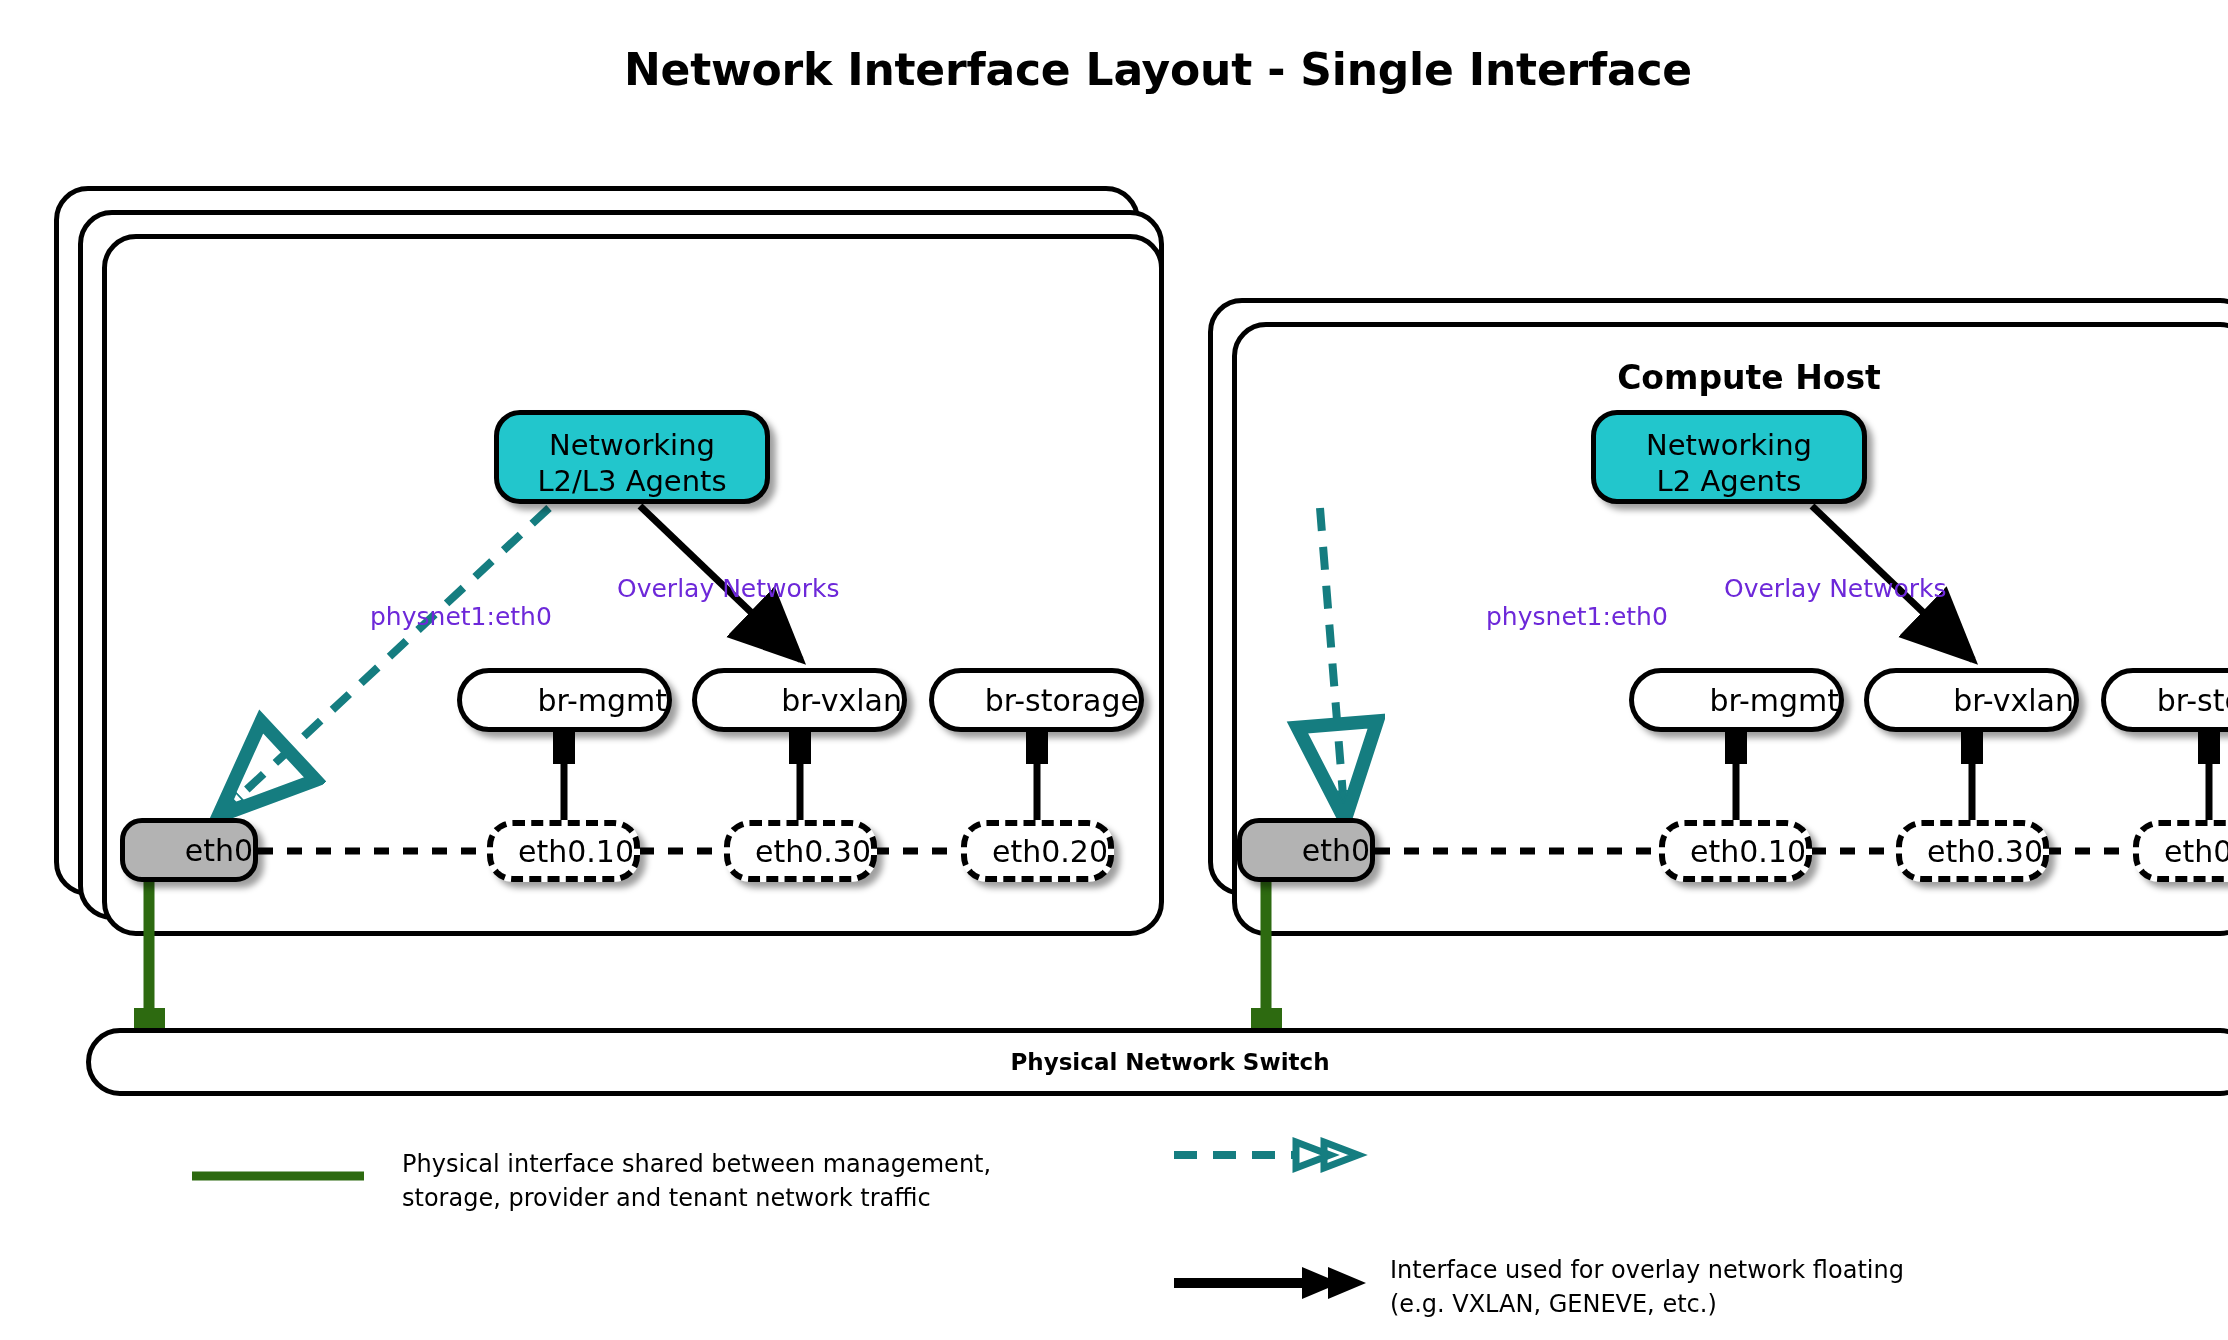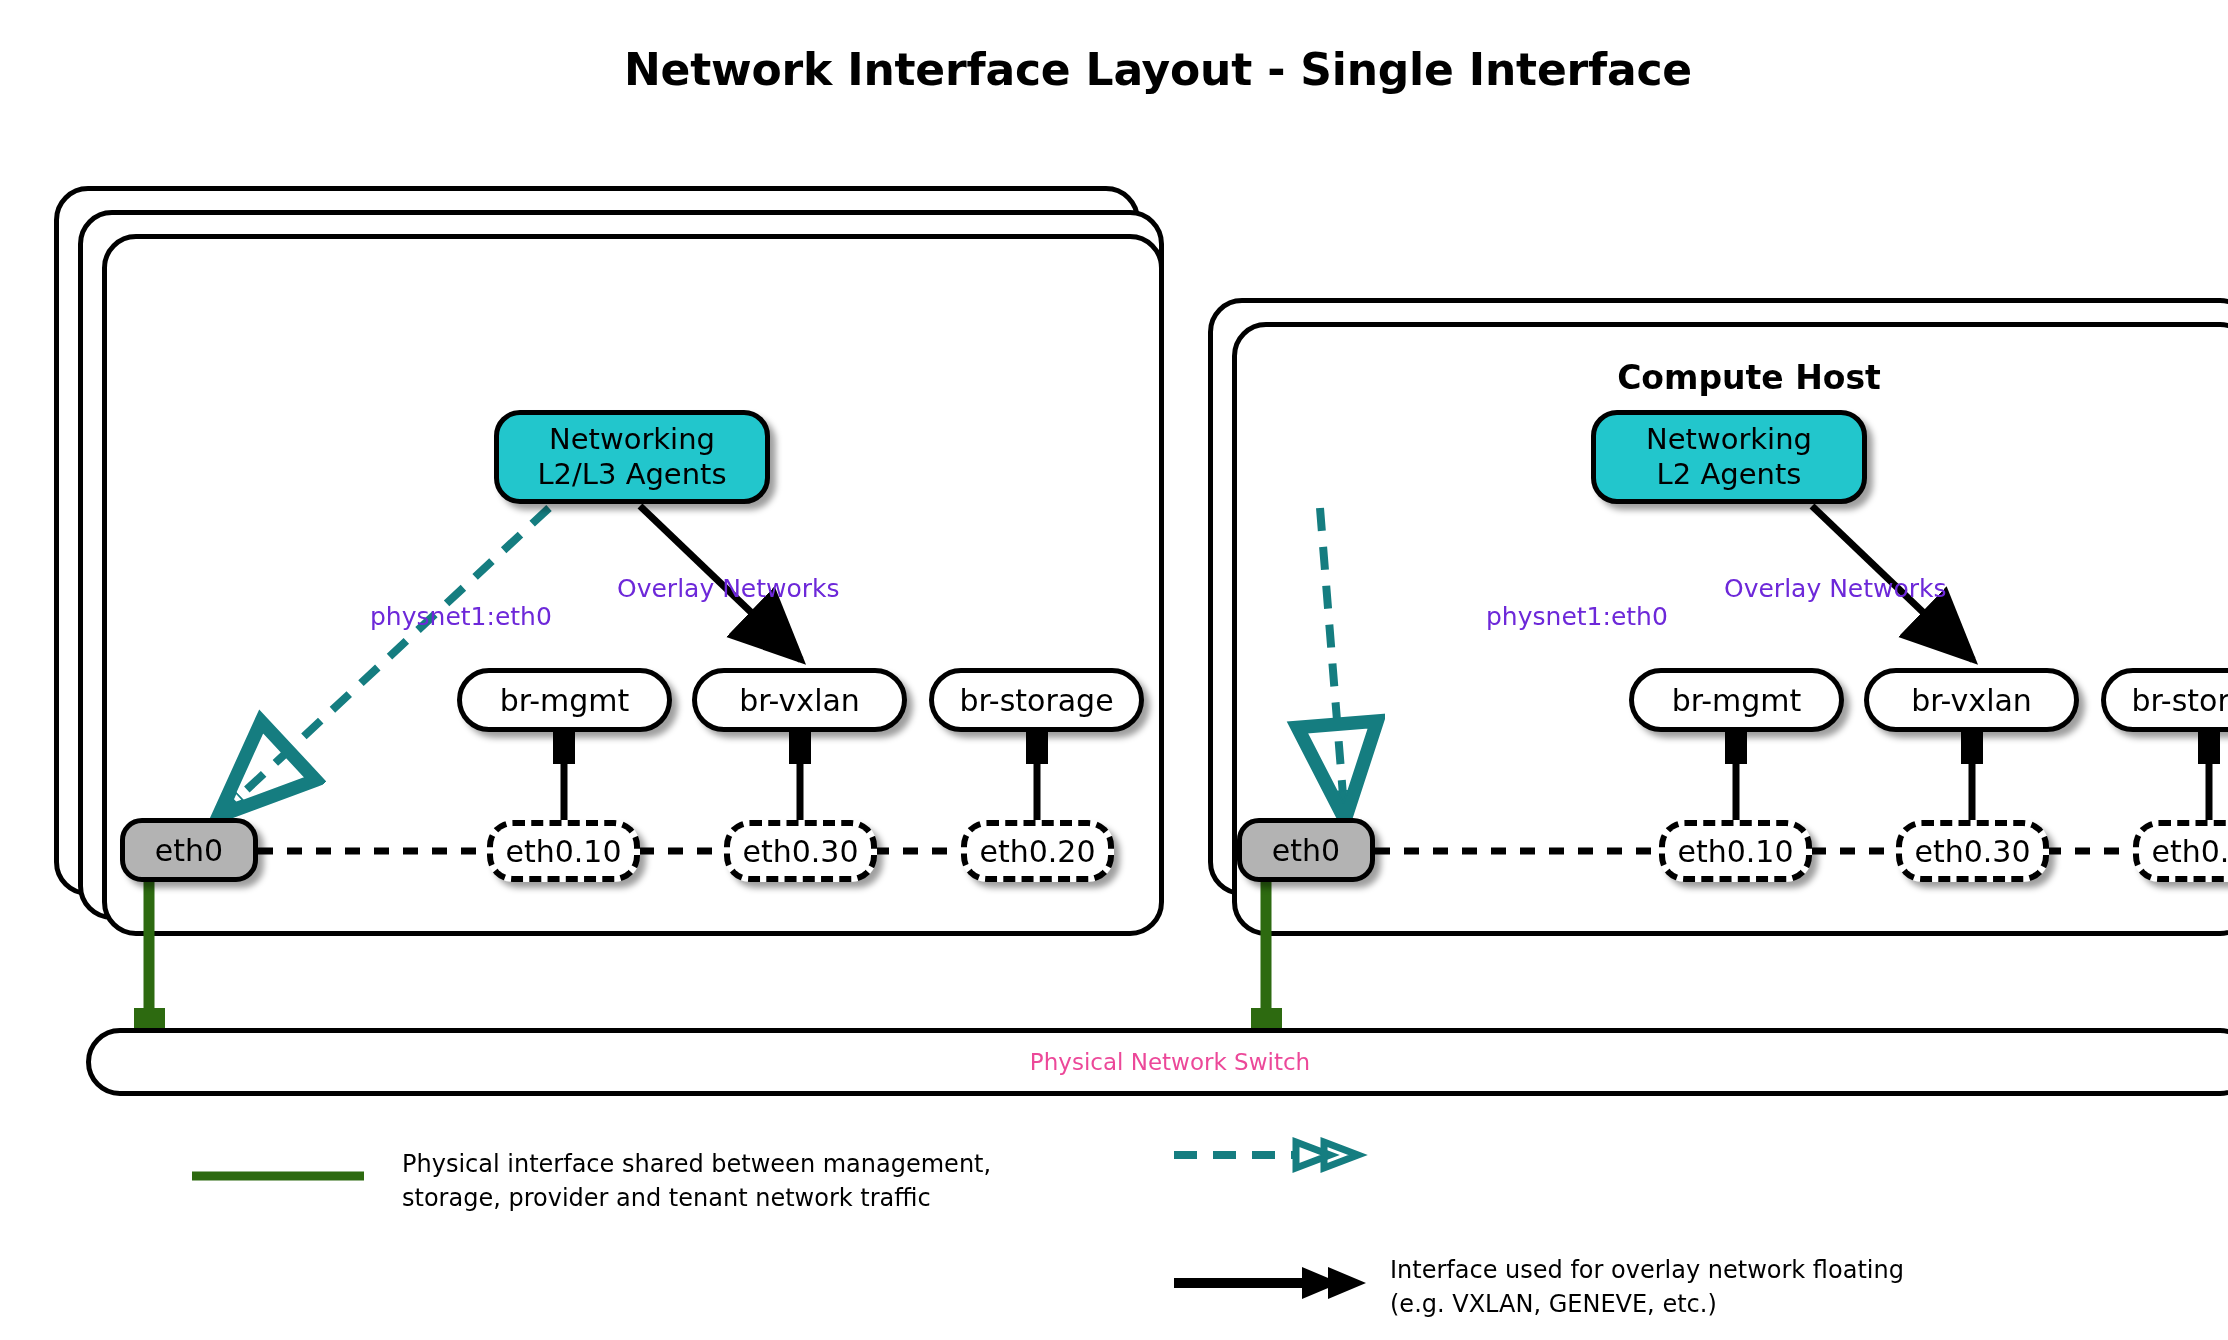--- a/index.html
+++ b/index.html
@@ -26,21 +26,21 @@
   .stack-layer {
     position: absolute;
     border: 5px solid #000;
     border-radius: 34px;
     background: #fff;
   }
 
   
   .node {
     position: absolute;
-    display: flex; align-items: center; justify-content: center;
+    display: flex; align-items: center; justify-content: flex-end;
     text-align: center;
     color: #000;
     background: #fff;
     border: 5px solid #000;
     box-shadow: 6px 6px 6px rgba(0,0,0,0.38);
   }
   .node-agents {
     border-radius: 26px;
     font-size: 29px; line-height: 1.22;
     flex-direction: column;
@@ -70,21 +70,21 @@
   }
 
   
   .switch-bar {
     position: absolute;
     border: 5px solid #000;
     border-radius: 34px;
     background: #fff;
     display: flex; align-items: center; justify-content: center;
   }
-  .switch-label { font-size: 23px; font-weight: normal; color: #ec4899; }
+  .switch-label { font-size: 23px; font-weight: bold; color: #000000; }
 
   
   .edge-caption {
     position: absolute;
     font-size: 25px; color: #6d28d9; white-space: nowrap;
   }
 
   
   .legend-text {
     position: absolute;

